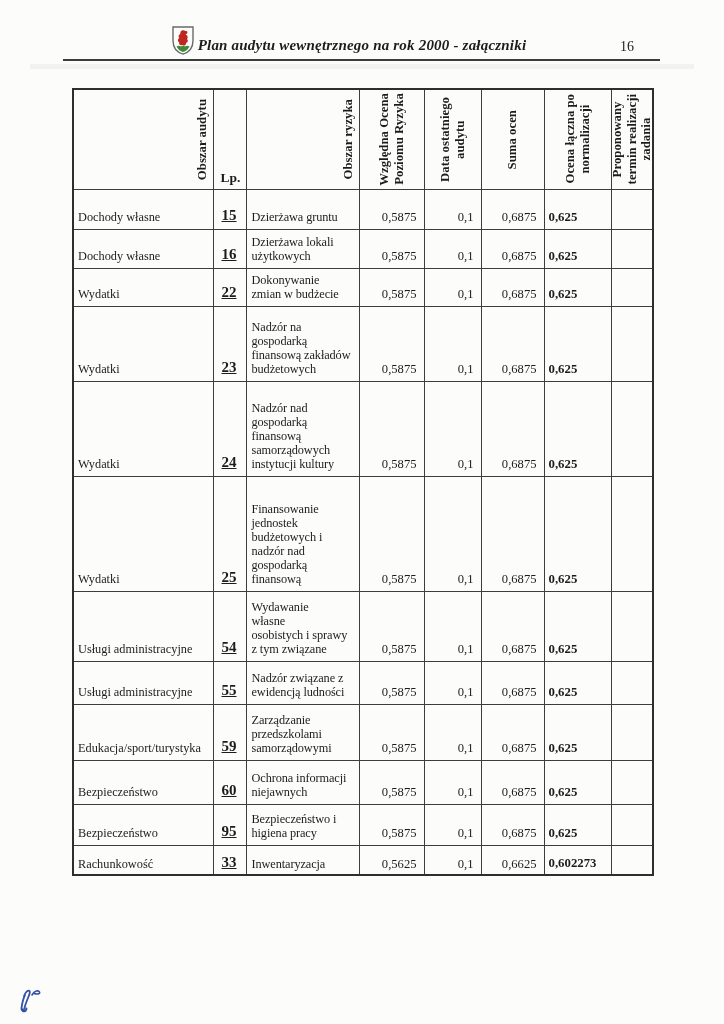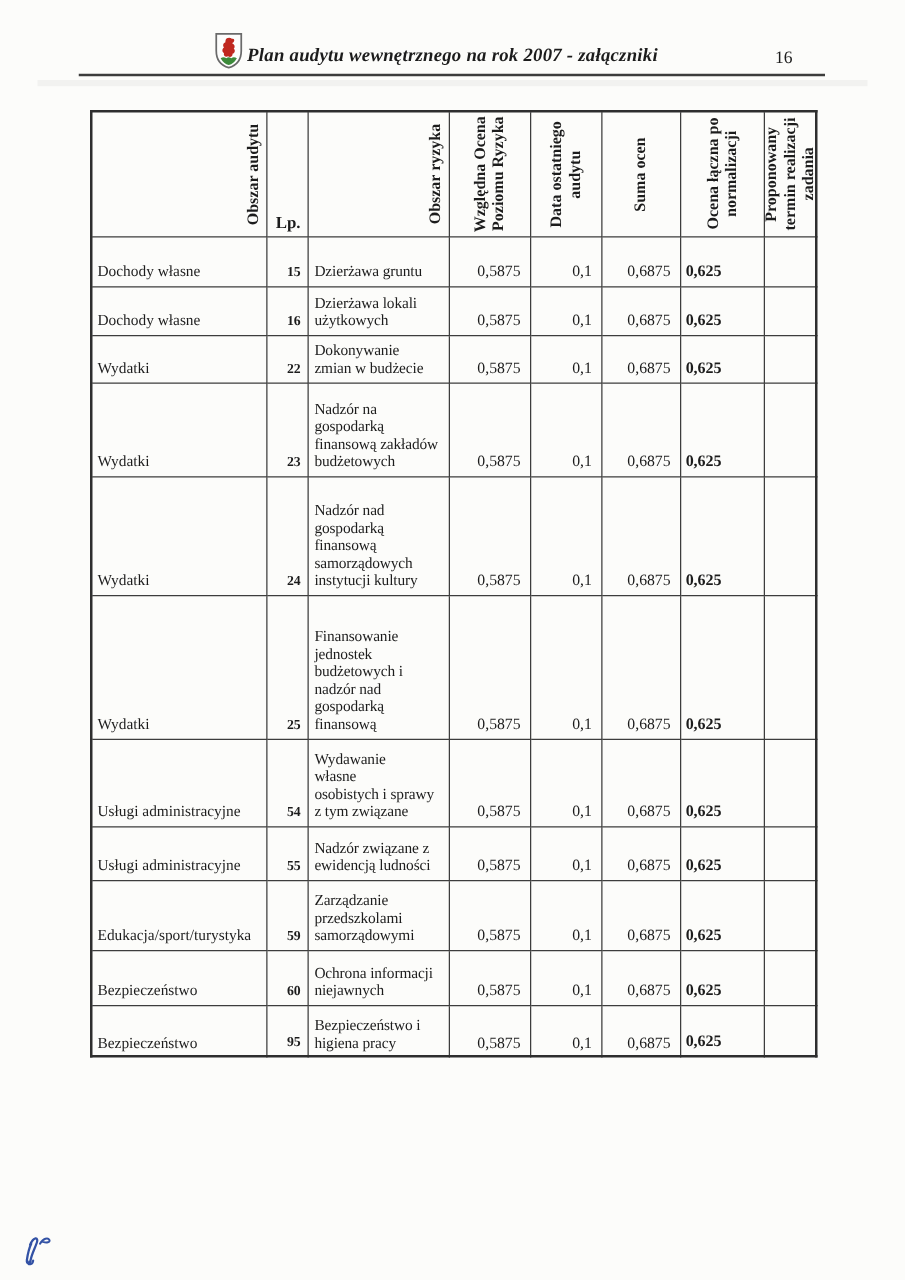--- a/index.html
+++ b/index.html
@@ -31,21 +31,21 @@
   th.h-area .cellbox,th.h-risk .cellbox{justify-content:flex-end;padding-right:3px;}
   .vtext{
     writing-mode:vertical-rl;transform:rotate(180deg);
     white-space:pre-line;text-align:center;
     font-weight:bold;font-size:12.8px;line-height:1.15;max-height:96px;
   }
   th.h-lp{vertical-align:bottom;text-align:center;padding:0 1px 3px 3px;font-size:13.5px;}
 
   tbody td{vertical-align:bottom;font-size:12.6px;line-height:1.14;padding:2px 4px 4px;background:#fcfcfa;}
   td.c-area{padding-left:4px;white-space:nowrap;overflow:hidden;font-size:12.3px;}
-  td.c-lp{text-align:right;font-weight:bold;padding-right:5px;font-size:11px;}
+  td.c-lp{text-align:center;font-weight:bold;padding-right:5px;font-size:15px;text-decoration:underline;}
   td.c-risk{white-space:pre-line;padding-left:5px;padding-right:2px;font-size:12.3px;letter-spacing:-.1px;}
   td.c-num{text-align:right;padding-right:7px;}
   td.c-bold{text-align:left;font-weight:bold;padding-right:8px;font-size:12.8px;}
   td.c-empty{padding:0;}
 
   tbody tr:nth-child(1){height:40px;}
   tbody tr:nth-child(2){height:39px;}
   tbody tr:nth-child(3){height:38px;}
   tbody tr:nth-child(4){height:75px;}
   tbody tr:nth-child(5){height:95px;}
@@ -66,21 +66,21 @@
 <body>
 
 <div class="page">
 
   <svg class="crest" viewBox="0 0 24 30" width="24" height="31">
     <path d="M2 1.5 H22 V15 C22 23 17.5 27 12 28.6 C6.5 27 2 23 2 15 Z" fill="#fdfdfc" stroke="#6a6a6a" stroke-width="1.4"></path>
     <path d="M9.5 6.5 C10 4.5 13 4 14.5 5.5 C16.5 5 17 7 15.8 8.2 L14.5 9 C16.5 9.5 17.5 12 16 13.5 C17.5 14.5 17 17 15 17.5 C15.5 19.5 13 21 11.5 19.5 C9.5 20.5 7.5 19 8.2 17 C6.5 16 6.5 13.5 8.2 12.5 C7 11 7.5 9 9.2 8.5 Z" fill="#c0281f"></path>
     <path d="M5.5 21 Q8 19.5 10 21 Q12 19.5 14 21 Q16 19.5 18.5 21 Q16 25.5 12 26.5 Q8 25.5 5.5 21 Z" fill="#3c8a3a"></path>
   </svg>
 
-  <div class="doc-title">Plan audytu wewnętrznego na rok 2007 - załączniki</div>
+  <div class="doc-title">Plan audytu wewnętrznego na rok 2000 - załączniki</div>
   <div class="page-number">16</div>
   <div class="header-rule"></div>
   <div class="header-rule-shadow"></div>
 
   <table class="audit-table">
     <colgroup>
       <col style="width:140px">
         <col style="width:33px">
         <col style="width:113px">
       <col style="width:65px">
@@ -262,20 +262,30 @@
           <td class="c-area">Bezpieczeństwo</td>
           <td class="c-lp">95</td>
           <td class="c-risk">Bezpieczeństwo i
 higiena pracy</td>
           <td class="c-num">0,5875</td>
           <td class="c-num">0,1</td>
           <td class="c-num">0,6875</td>
           <td class="c-bold">0,625</td>
           <td class="c-empty"></td>
         </tr>
+        <tr>
+          <td class="c-area">Rachunkowość</td>
+          <td class="c-lp">33</td>
+          <td class="c-risk">Inwentaryzacja</td>
+          <td class="c-num">0,5625</td>
+          <td class="c-num">0,1</td>
+          <td class="c-num">0,6625</td>
+          <td class="c-bold">0,602273</td>
+          <td class="c-empty"></td>
+        </tr>
       </tbody>
   </table>
 
   <svg class="signature" viewBox="0 0 44 40" width="44" height="40">
     <path fill="none" stroke="#3352a5" stroke-width="1.8" stroke-linecap="round" d="M14 12 C17 5 21 5.5 19.5 10 C18 14.5 15.5 19 14.5 24 C14 27 11 27.5 11.5 24 C12 20.5 13 15 15 11 M12 25 C12.5 28.5 16 28 16.5 24.5"></path>
     <path fill="none" stroke="#3352a5" stroke-width="1.6" stroke-linecap="round" d="M22 11 C24.5 6.5 28.5 6 29.5 8 C30.5 10 27 10.5 24.5 9.5"></path>
   </svg>
 
 </div>
 

